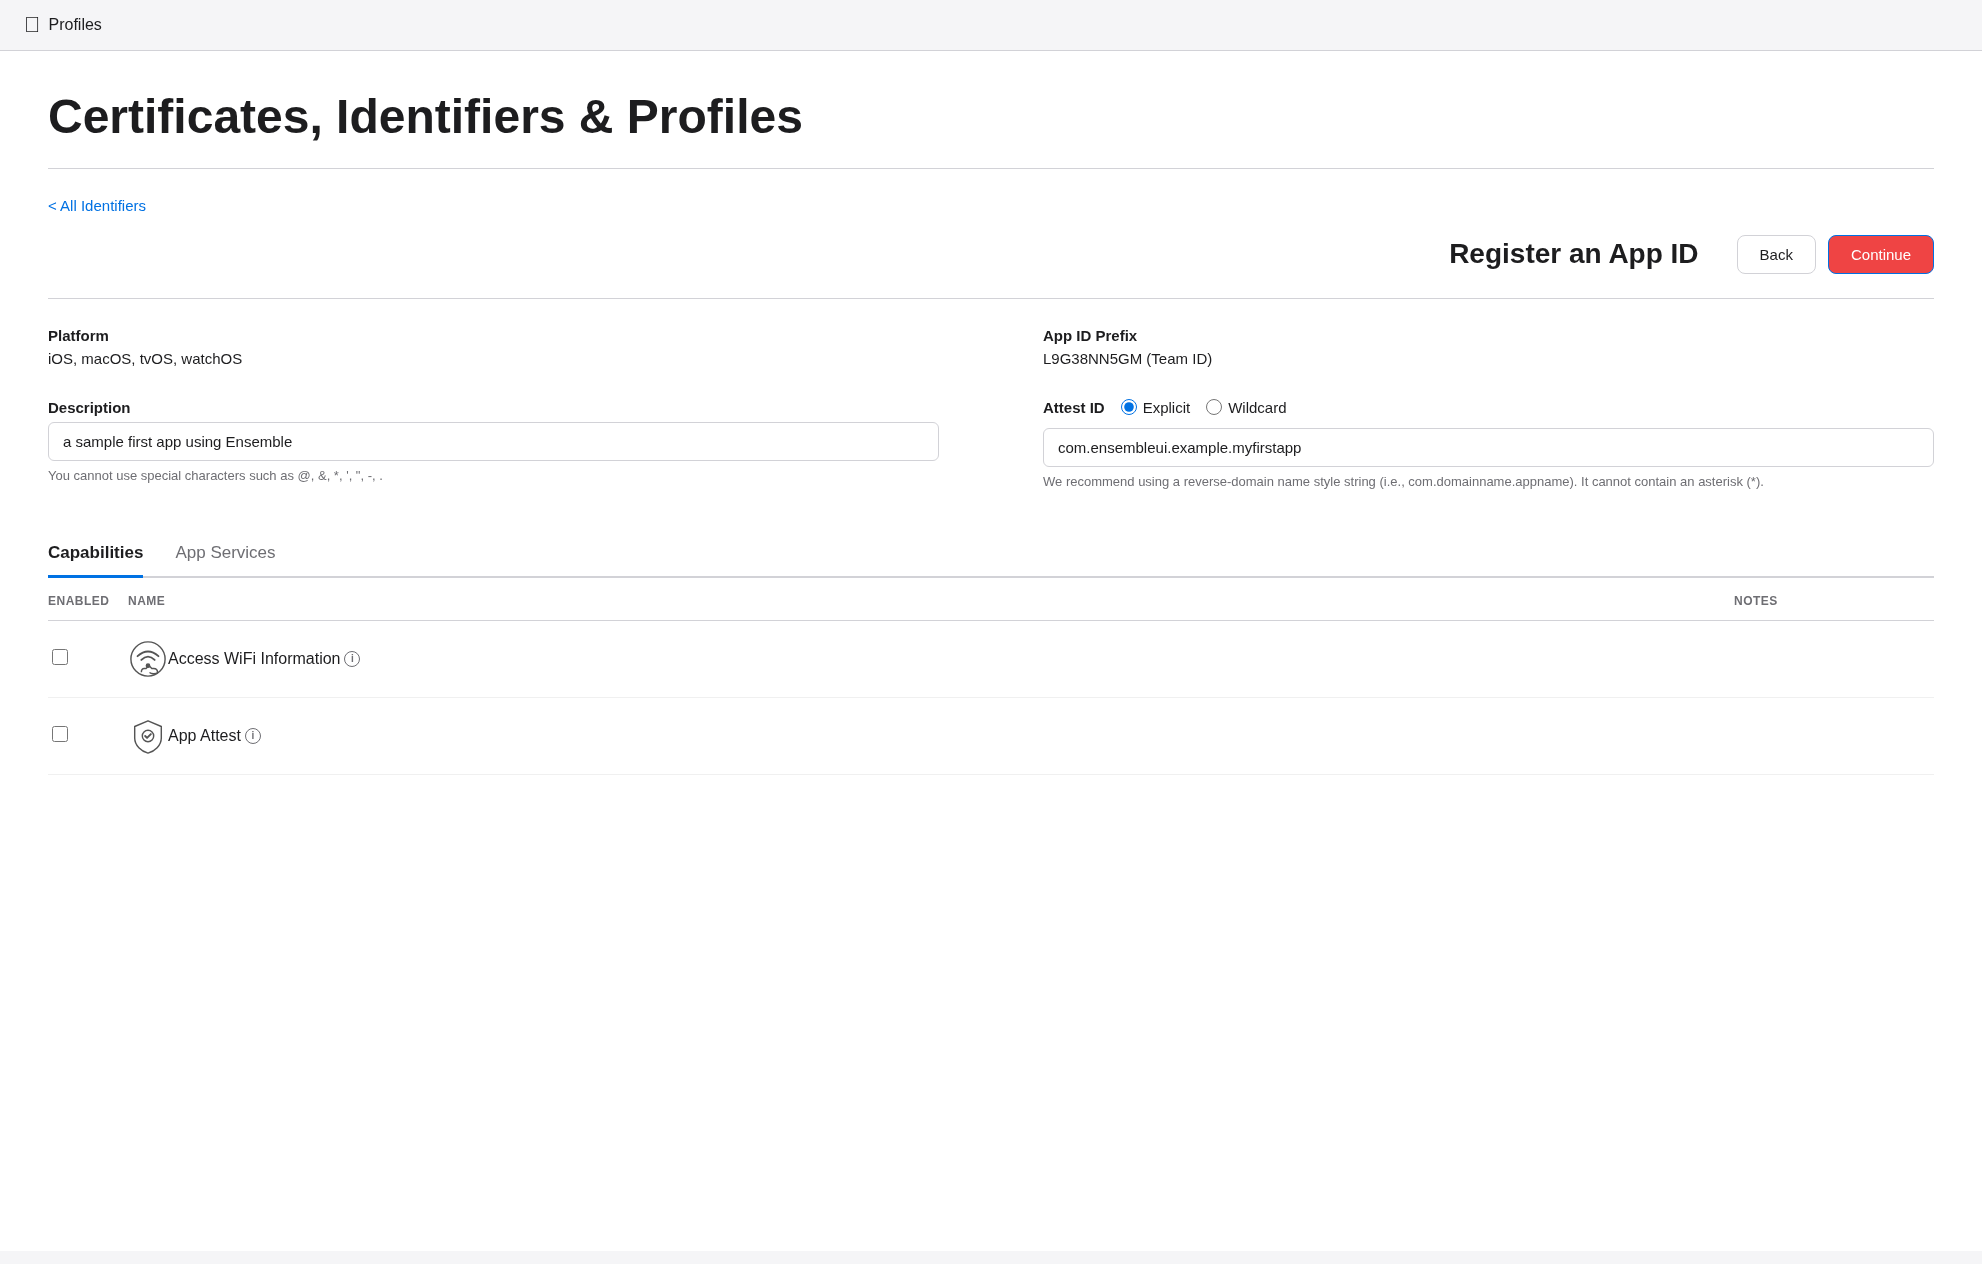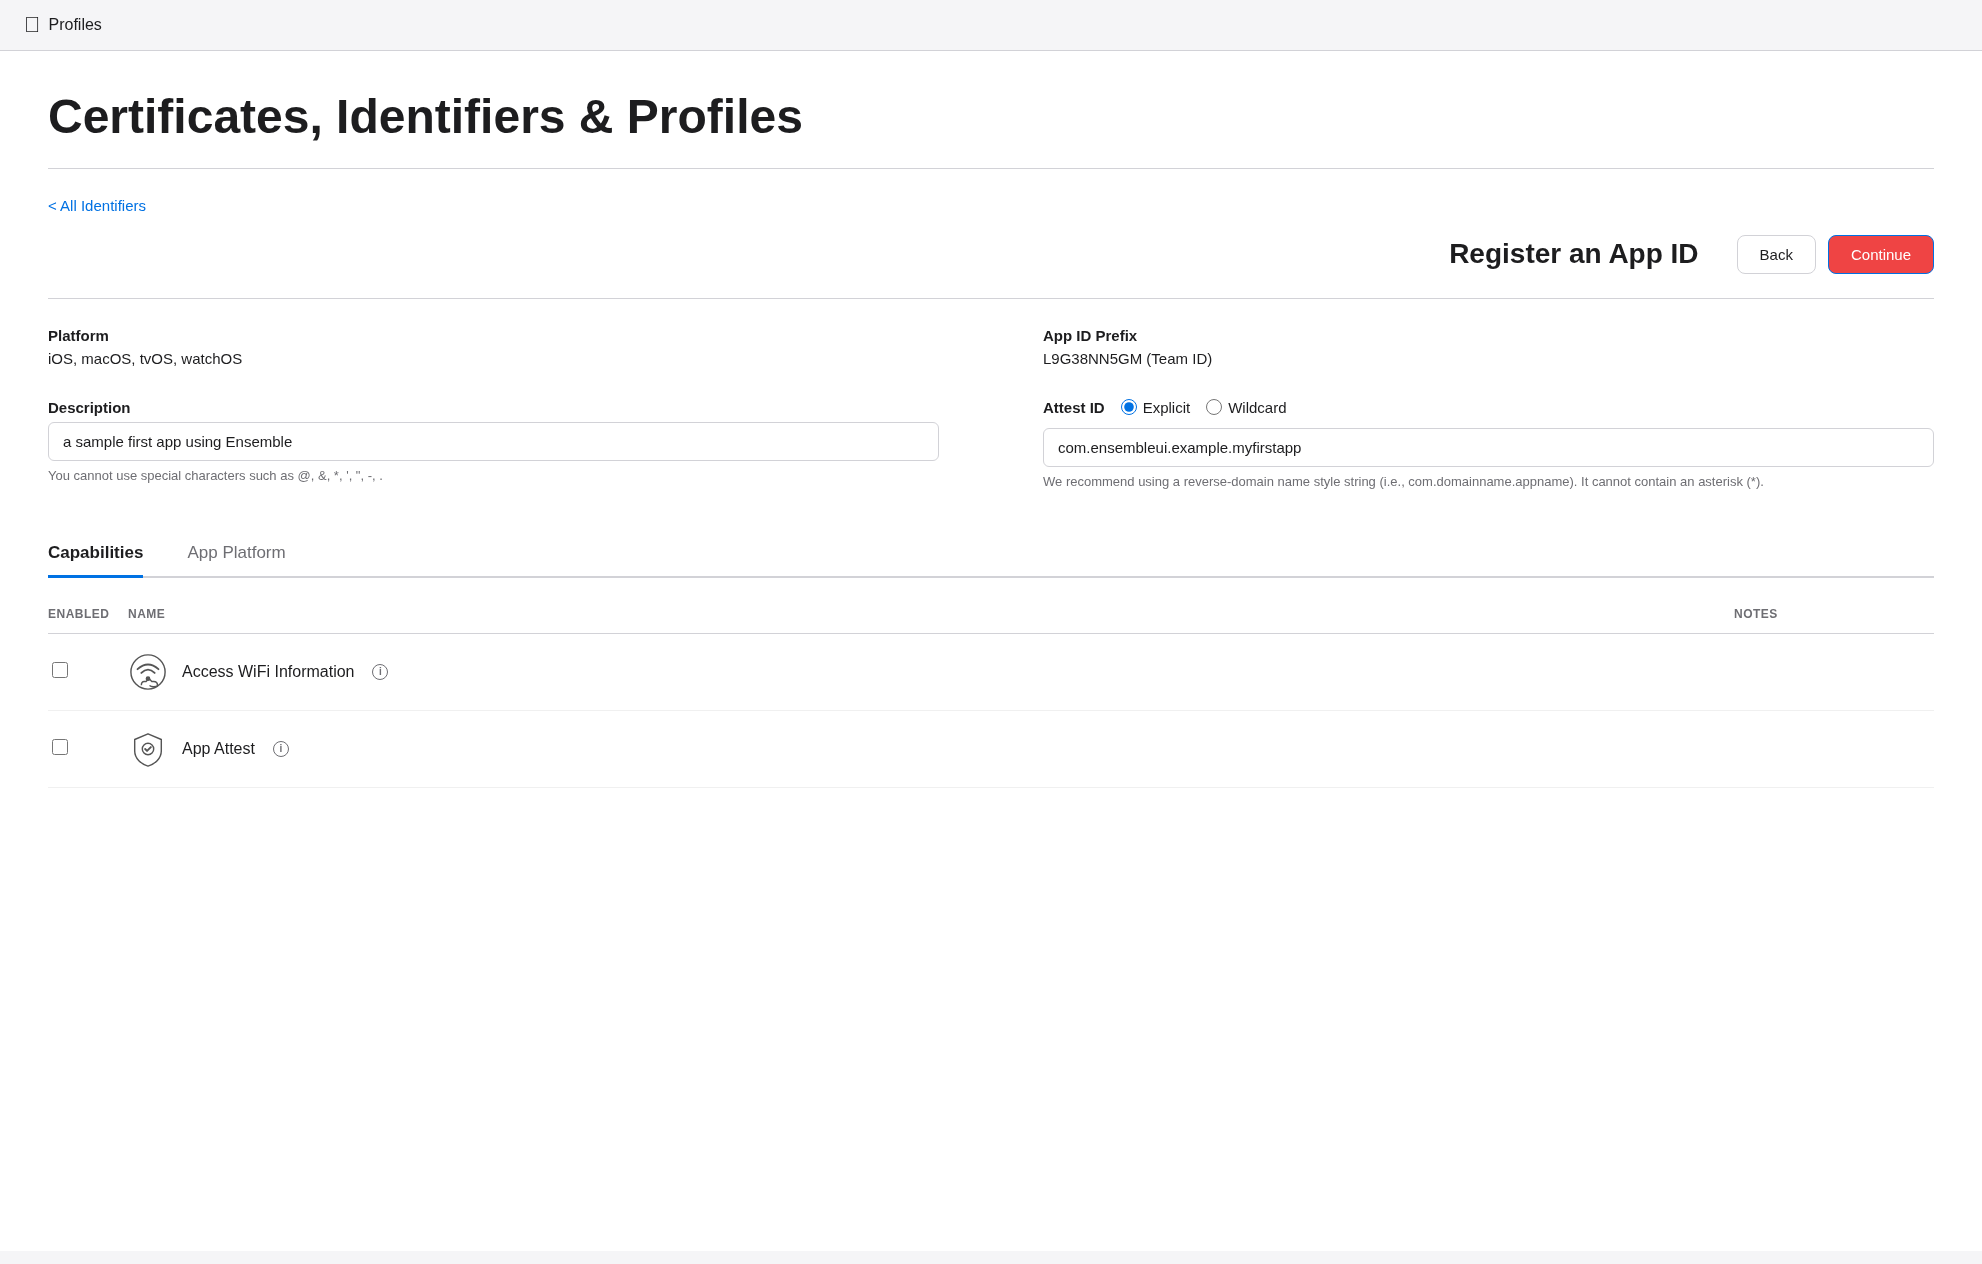--- a/index.html
+++ b/index.html
@@ -180,23 +180,23 @@
       height: 16px;
     }
 
     
     .tabs-section {
       margin-top: 20px;
     }
 
     .tabs-bar {
       display: flex;
-      gap: 12px;
+      gap: 0;
       border-bottom: 2px solid #d2d2d7;
-      margin-bottom: 13px;
+      margin-bottom: 0;
       align-items: center;
     }
 
     .tab-item {
       padding: 12px 0;
       margin-right: 32px;
       font-size: 17px;
       font-weight: 500;
       color: #6e6e73;
       cursor: pointer;
@@ -246,21 +246,20 @@
       border-bottom: 1px solid #f0f0f0;
     }
 
     .capability-row td:first-child {
       padding-left: 4px;
     }
 
     .capability-name-cell {
       display: flex;
       align-items: center;
-      gap: 14px;
       font-size: 16px;
       color: #1d1d1f;
     }
 
     .capability-icon {
       width: 40px;
       height: 40px;
       display: flex;
       align-items: center;
       justify-content: center;
@@ -358,21 +357,21 @@
     </div>
   </div>
 
   
   <div class="tabs-section">
     <div class="tabs-bar">
       <div class="tab-item active">
         <span>Capabilities</span>
       </div>
       <div class="tab-item">
-        <span>App Platform</span>
+        <span>App Services</span>
       </div>
     </div>
 
     <table class="capabilities-table">
       <thead>
         <tr>
           <th>ENABLED</th>
           <th>NAME</th>
           <th>NOTES</th>
         </tr>

